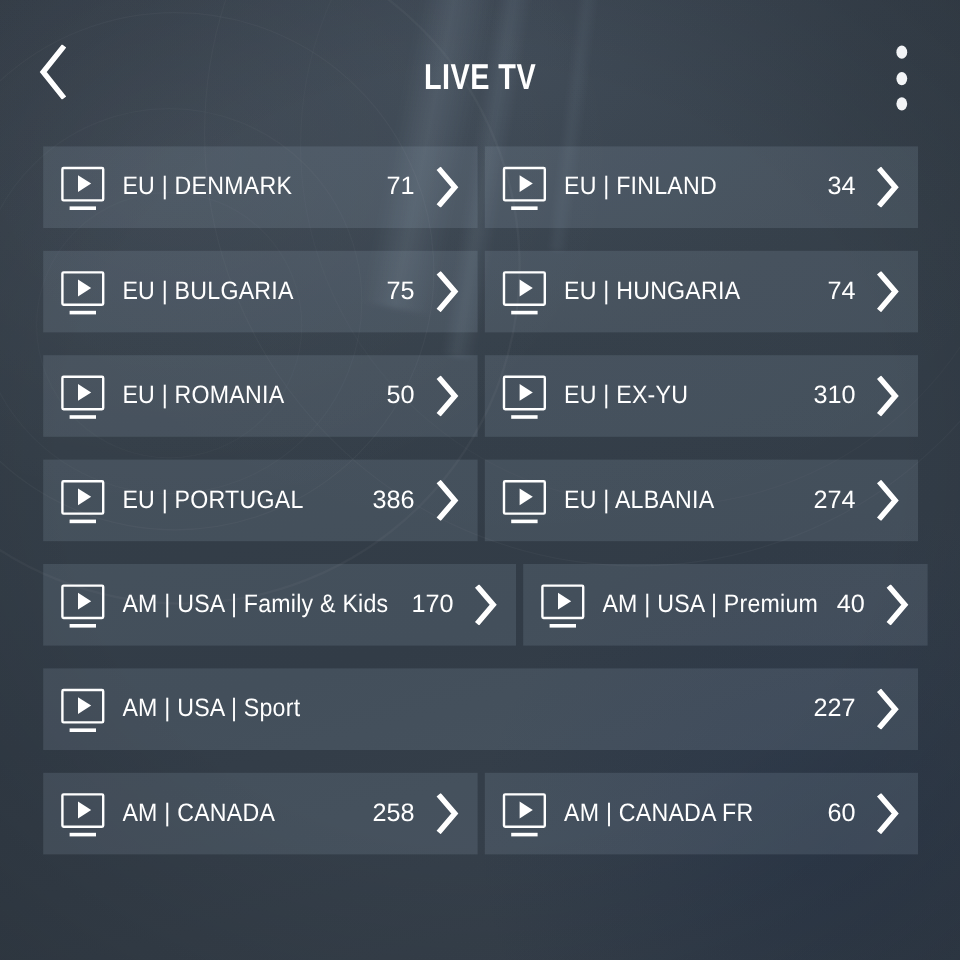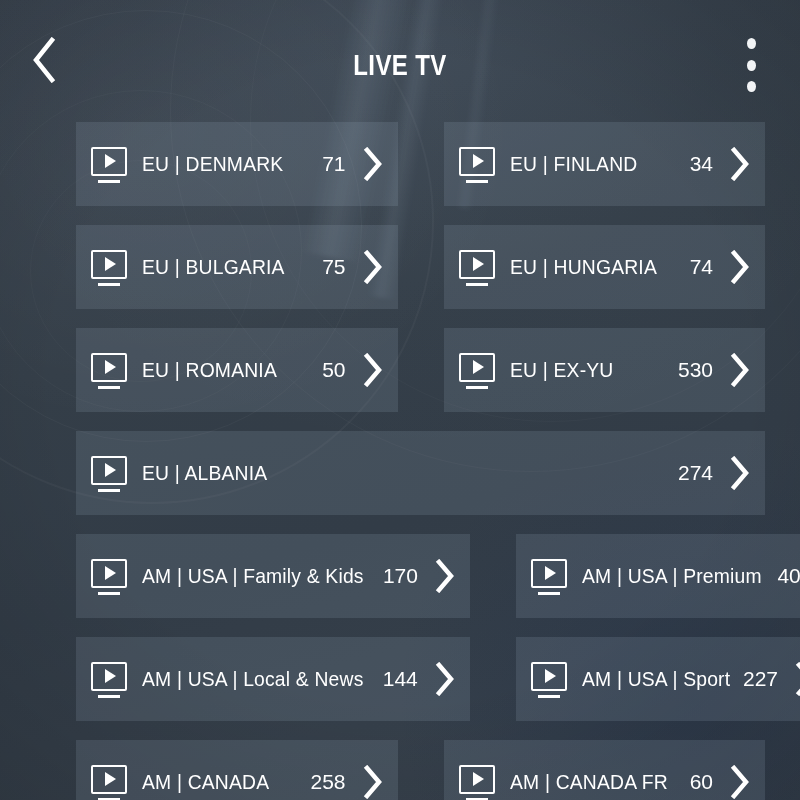--- a/index.html
+++ b/index.html
@@ -101,28 +101,27 @@
     width: 729px;
   }
   .list-row {
     display: flex;
     gap: 6px;
     margin-bottom: 19px;
   }
   .category-tile {
     position: relative;
     flex: 1 1 0;
-    height: 84px;
+    height: 68px;
     background: rgba(160,178,196,0.16);
     display: flex;
     align-items: center;
     padding: 0 14px 0 14px;
     box-sizing: border-box;
     cursor: pointer;
-    margin-left: 40px;
   }
 
   .tv-icon {
     position: relative;
     flex: 0 0 auto;
     width: 38px; height: 38px;
     margin-right: 14px;
   }
   .tv-icon .screen {
     position: absolute;
@@ -288,30 +287,44 @@
         </svg>
       </span>
     </div>
     <div class="category-tile">
       <span class="tv-icon">
         <span class="screen"></span>
           <span class="play"></span>
           <span class="stand"></span>
       </span>
       <span class="tile-label">EU | EX-YU</span>
-      <span class="tile-count">530</span>
-      <span class="tile-chevron">
-        <svg width="20" height="34" viewBox="0 0 20 34">
-          <path d="M4 3 L16 17 L4 31" fill="none" stroke="#ffffff" stroke-width="4.5" stroke-linecap="square" stroke-linejoin="miter"></path>
-        </svg>
-      </span>
-    </div>
-  </div>
-
-  <div class="list-row">
+      <span class="tile-count">310</span>
+      <span class="tile-chevron">
+        <svg width="20" height="34" viewBox="0 0 20 34">
+          <path d="M4 3 L16 17 L4 31" fill="none" stroke="#ffffff" stroke-width="4.5" stroke-linecap="square" stroke-linejoin="miter"></path>
+        </svg>
+      </span>
+    </div>
+  </div>
+
+  <div class="list-row">
+    <div class="category-tile">
+      <span class="tv-icon">
+        <span class="screen"></span>
+          <span class="play"></span>
+          <span class="stand"></span>
+      </span>
+      <span class="tile-label">EU | PORTUGAL</span>
+      <span class="tile-count">386</span>
+      <span class="tile-chevron">
+        <svg width="20" height="34" viewBox="0 0 20 34">
+          <path d="M4 3 L16 17 L4 31" fill="none" stroke="#ffffff" stroke-width="4.5" stroke-linecap="square" stroke-linejoin="miter"></path>
+        </svg>
+      </span>
+    </div>
     <div class="category-tile">
       <span class="tv-icon">
         <span class="screen"></span>
           <span class="play"></span>
           <span class="stand"></span>
       </span>
       <span class="tile-label">EU | ALBANIA</span>
       <span class="tile-count">274</span>
       <span class="tile-chevron">
         <svg width="20" height="34" viewBox="0 0 20 34">
@@ -352,34 +365,20 @@
     </div>
   </div>
 
   <div class="list-row">
     <div class="category-tile">
       <span class="tv-icon">
         <span class="screen"></span>
           <span class="play"></span>
           <span class="stand"></span>
       </span>
-      <span class="tile-label">AM | USA | Local &amp; News</span>
-      <span class="tile-count">144</span>
-      <span class="tile-chevron">
-        <svg width="20" height="34" viewBox="0 0 20 34">
-          <path d="M4 3 L16 17 L4 31" fill="none" stroke="#ffffff" stroke-width="4.5" stroke-linecap="square" stroke-linejoin="miter"></path>
-        </svg>
-      </span>
-    </div>
-    <div class="category-tile">
-      <span class="tv-icon">
-        <span class="screen"></span>
-          <span class="play"></span>
-          <span class="stand"></span>
-      </span>
       <span class="tile-label">AM | USA | Sport</span>
       <span class="tile-count">227</span>
       <span class="tile-chevron">
         <svg width="20" height="34" viewBox="0 0 20 34">
           <path d="M4 3 L16 17 L4 31" fill="none" stroke="#ffffff" stroke-width="4.5" stroke-linecap="square" stroke-linejoin="miter"></path>
         </svg>
       </span>
     </div>
   </div>
 

